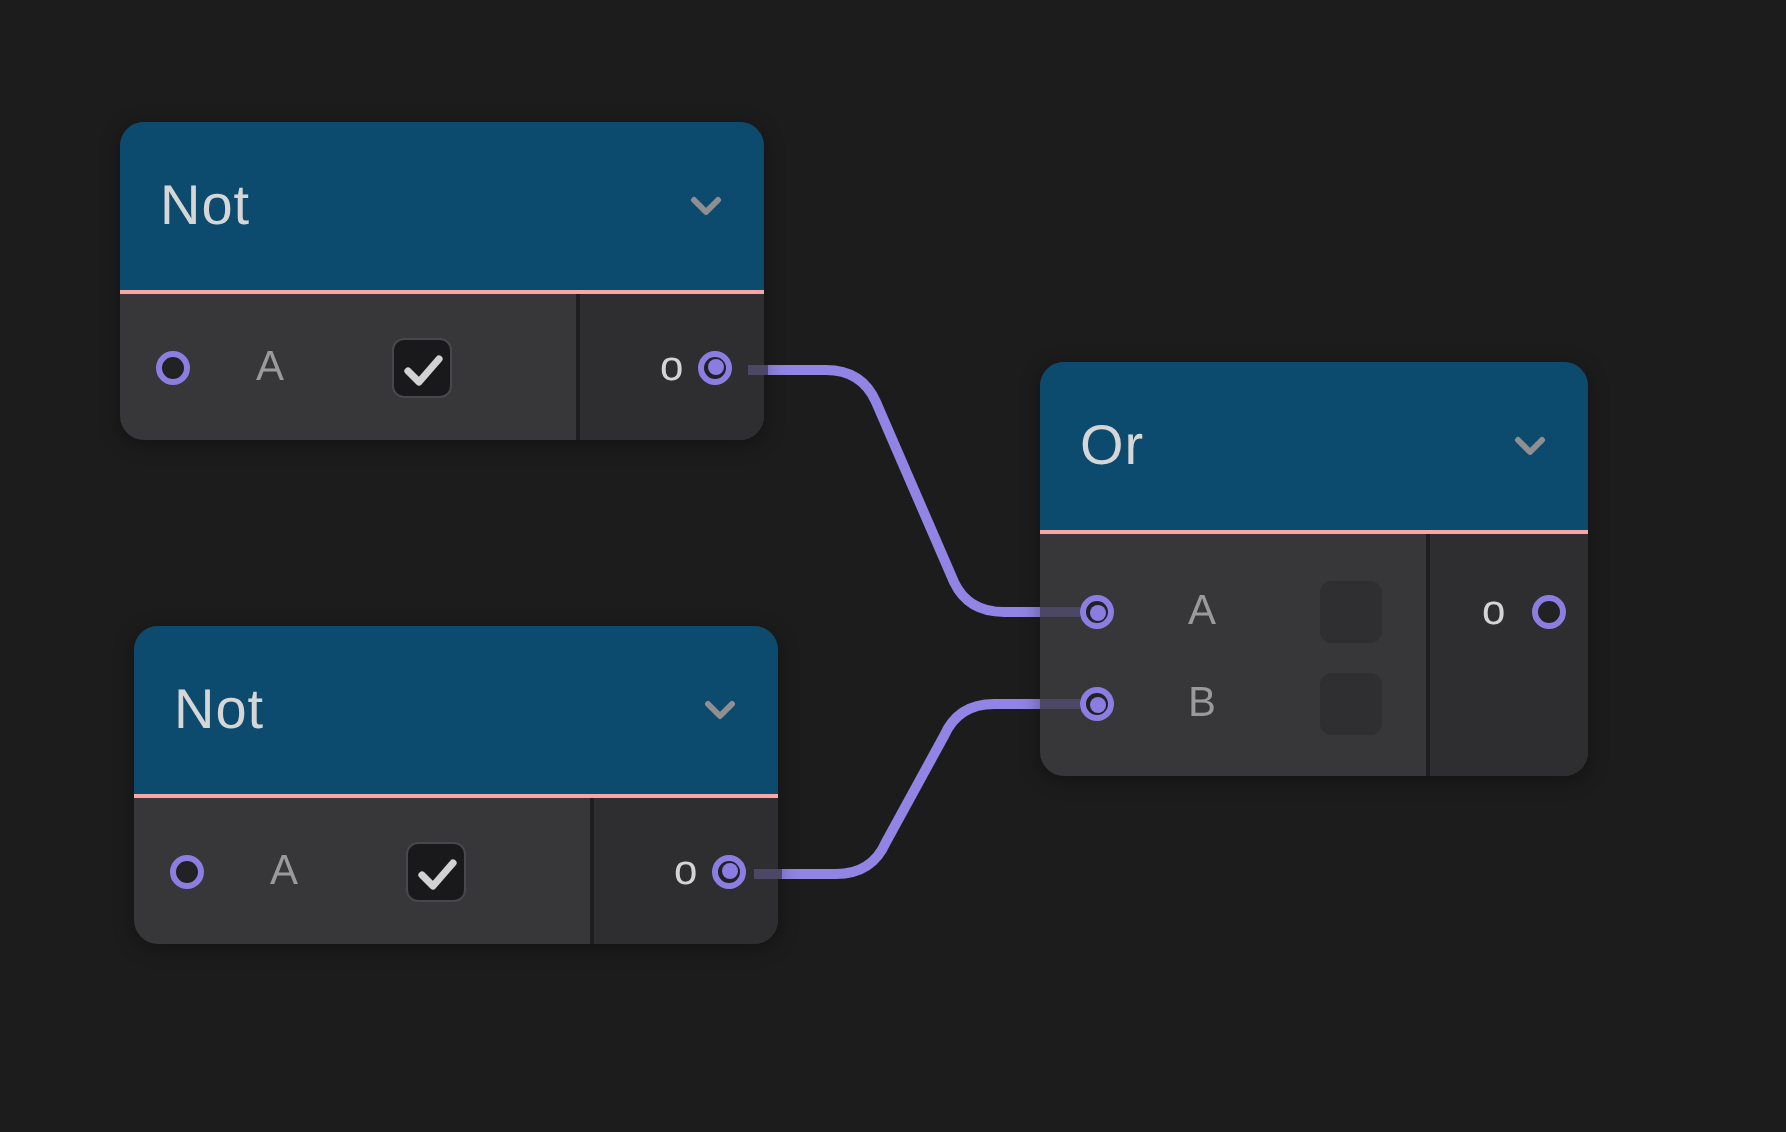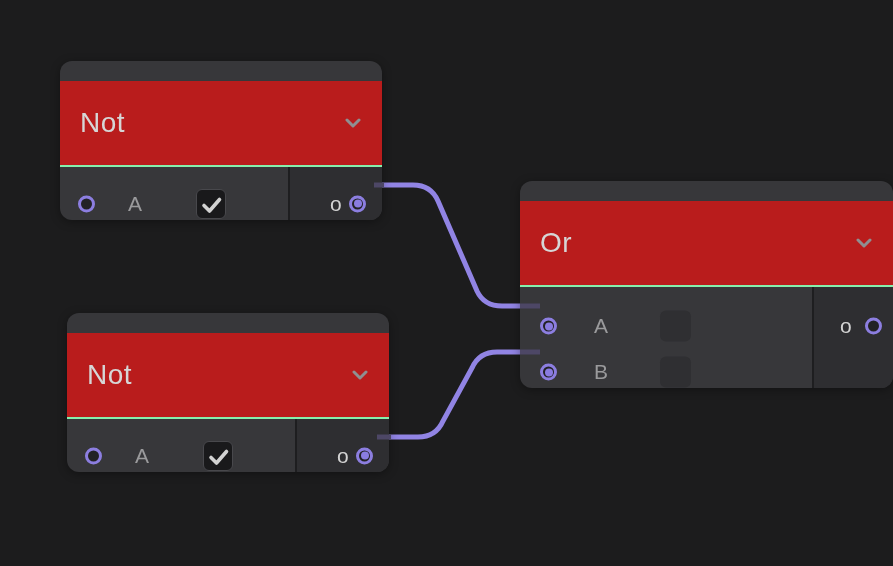--- a/index.html
+++ b/index.html
@@ -16,23 +16,22 @@
   .node{
     position:absolute;z-index:2;
     background:#37373a;
     border-radius:12px;
     box-shadow:0 2px 10px rgba(0,0,0,0.35);
     overflow:hidden;
   }
   .node-header{
     position:relative;
     height:84px;
-    background:#b91c1c;
-    border-bottom:2px solid #86efac;
-    margin-top:20px;
+    background:#0c4a6e;
+    border-bottom:2px solid #fca5a5;
   }
   .node-title{
     position:absolute;left:20px;top:50%;transform:translateY(-50%);
     font-size:28px;color:#d6d6d6;letter-spacing:0.5px;
   }
   .collapse-btn{
     position:absolute;right:18px;top:50%;transform:translateY(-50%);
     width:22px;height:16px;display:flex;align-items:center;justify-content:center;
     cursor:pointer;
   }
@@ -73,21 +72,21 @@
     box-sizing:border-box;
   }
   .checkbox.unchecked{
     background:#2f2f32;
   }
   .checkbox svg{position:absolute;left:0;top:0;}
 
   
   #node-not-1{left:60px;top:61px;width:322px;height:159px;}
   #node-not-2{left:67px;top:313px;width:322px;height:159px;}
-  #node-or  {left:520px;top:181px;width:373px;height:207px;text-decoration:underline;}
+  #node-or  {left:520px;top:181px;width:274px;height:207px;text-decoration:underline;}
 
   #node-not-1 .node-body,#node-not-2 .node-body{height:73px;}
   #node-or .node-body{height:121px;}
 
   .not-body .io-row{top:0;height:73px;}
   .not-body .socket.in{left:18px;}
   .not-body .port-label{left:68px;}
   .not-body .checkbox{left:136px;}
   .not-body .out-col{width:92px;}
   .not-body .out-label{left:40px;}

